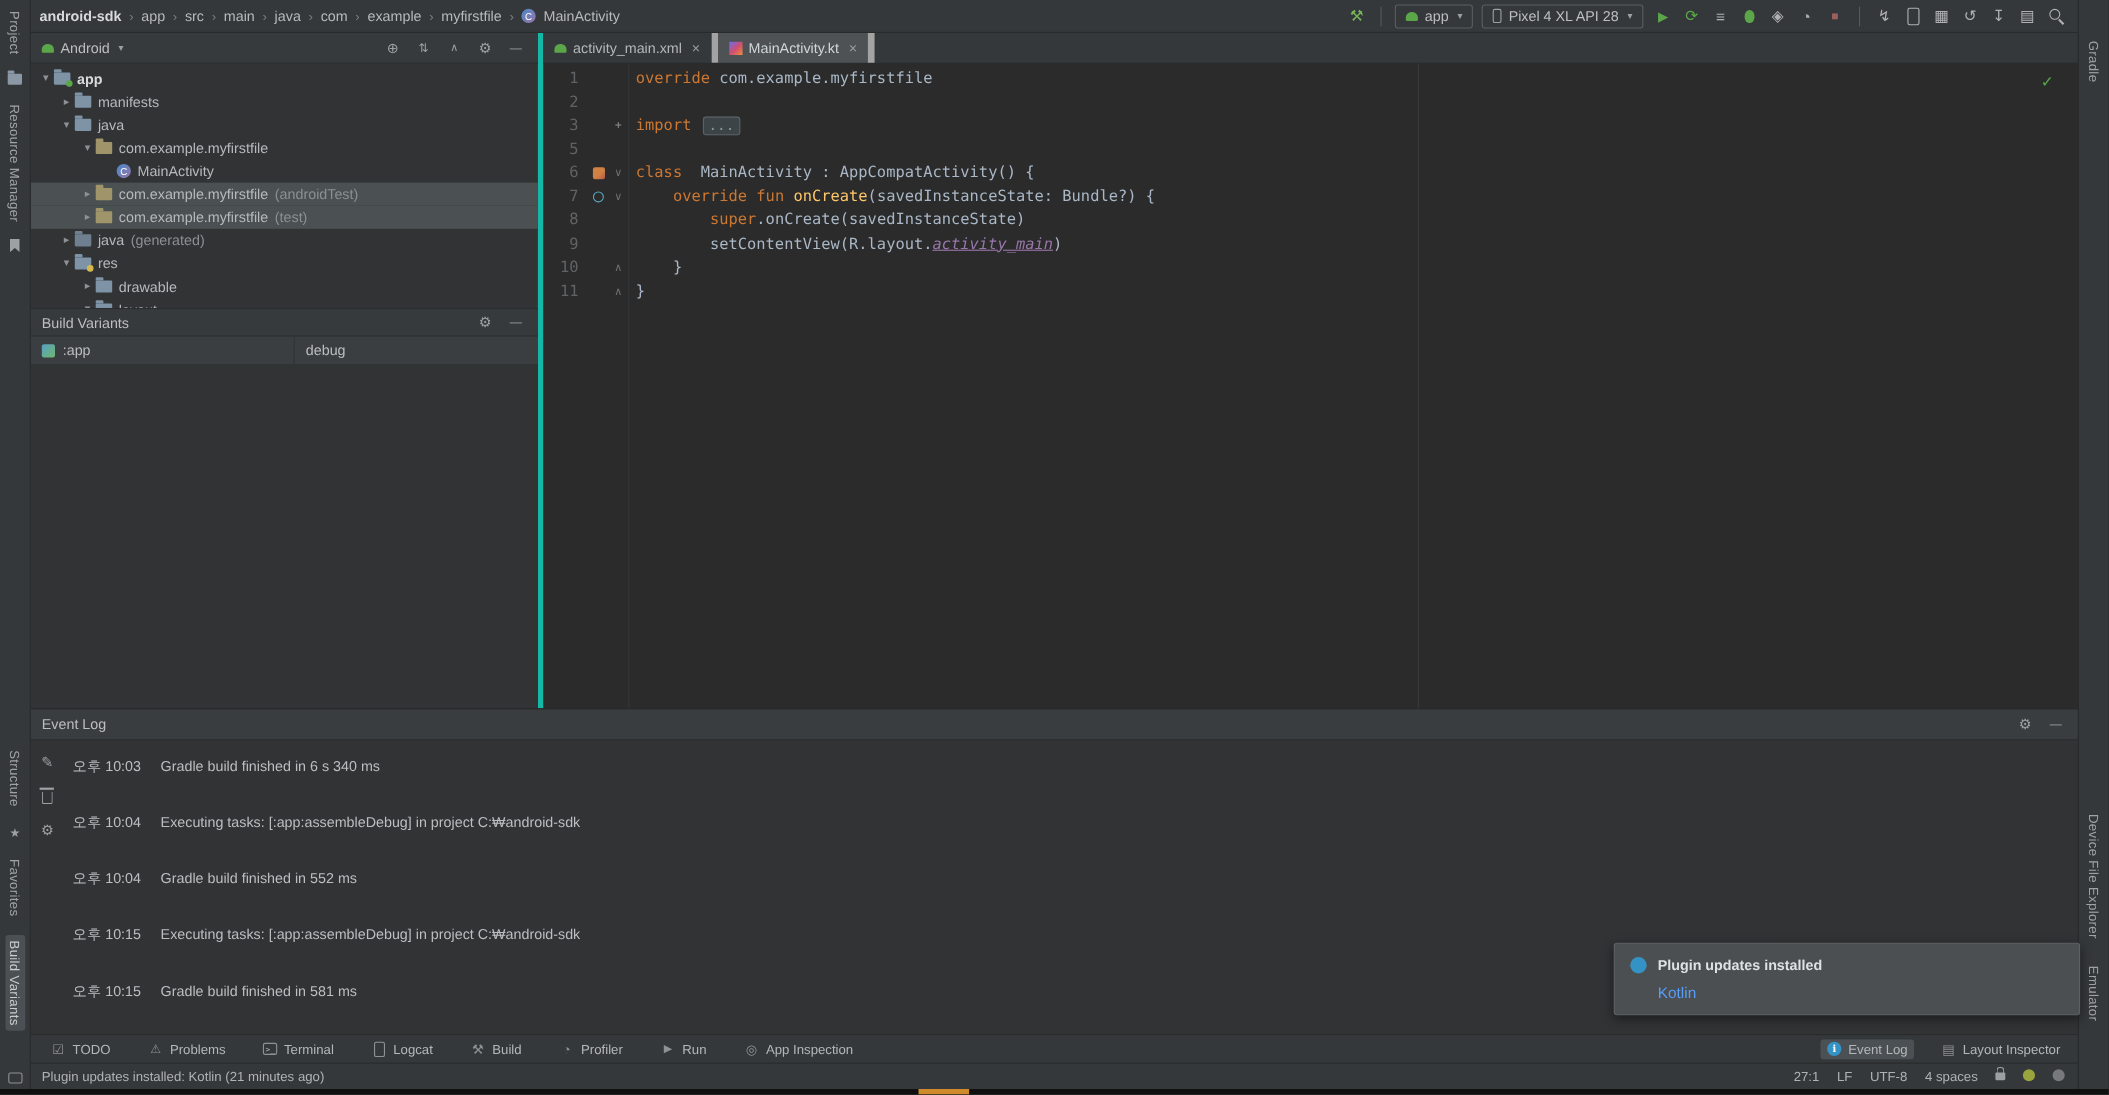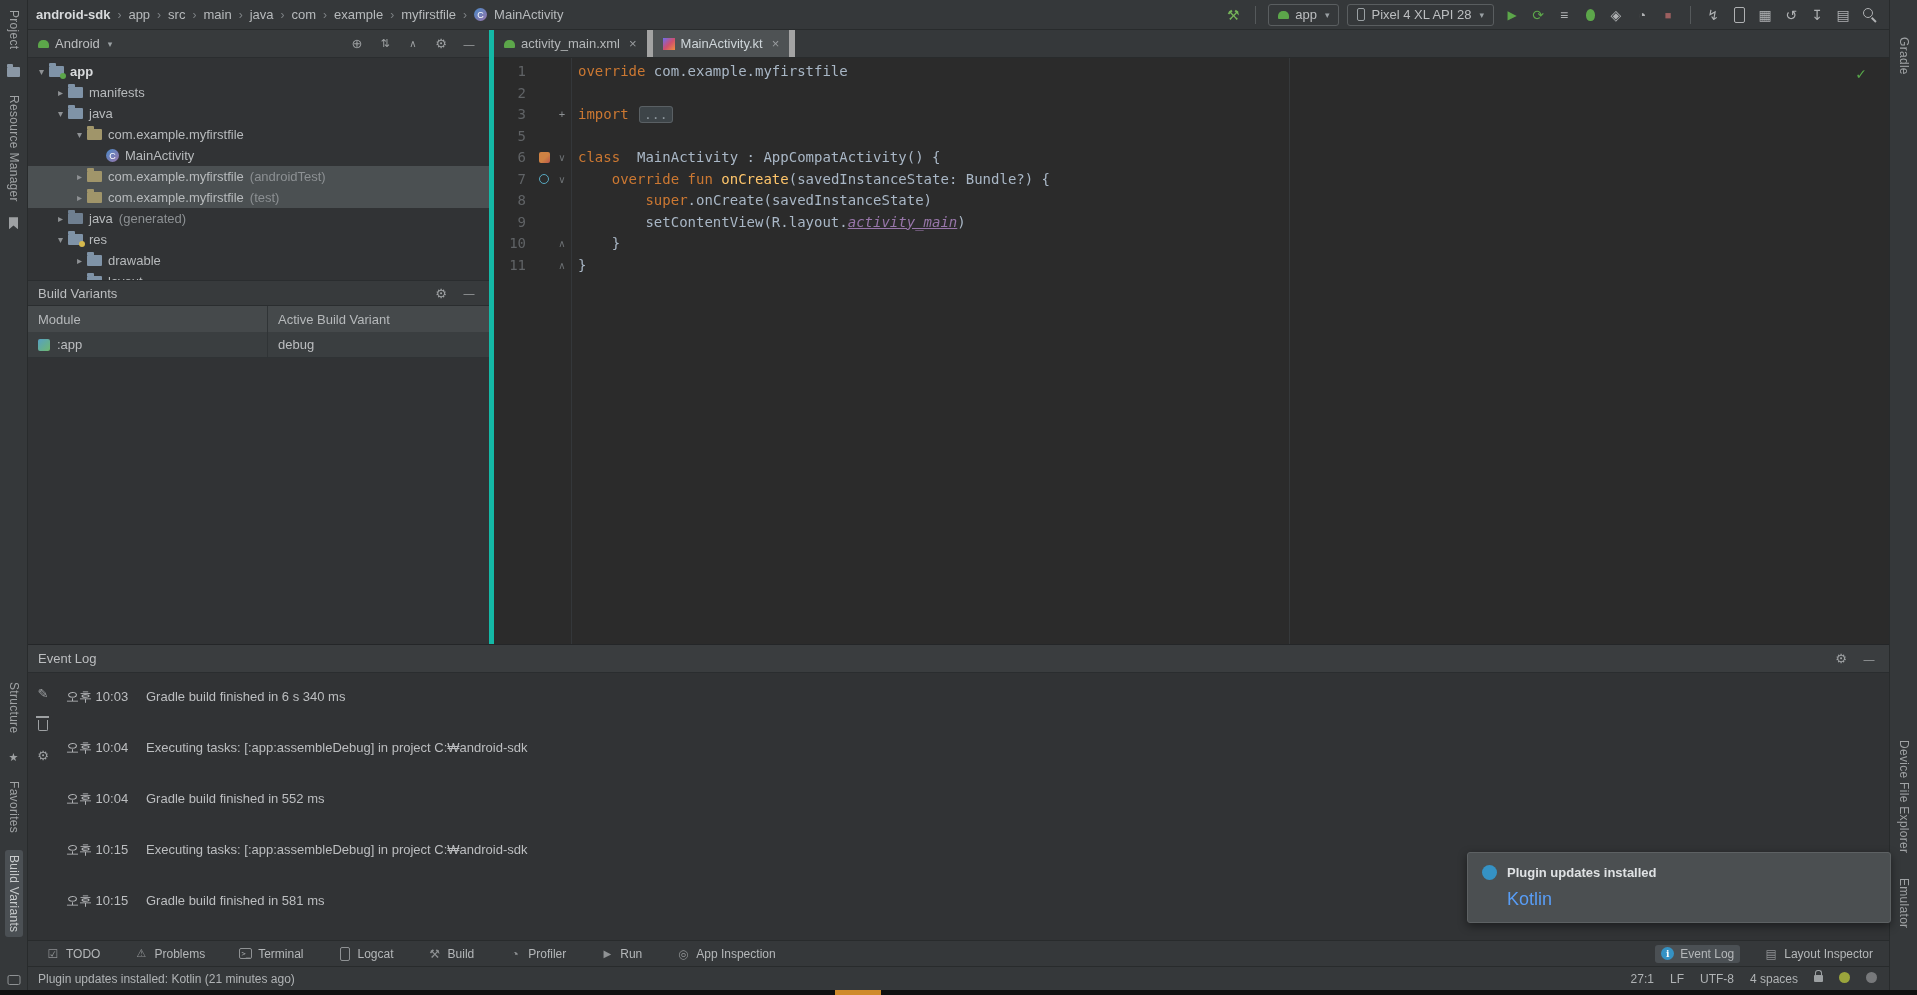--- a/index.html
+++ b/index.html
@@ -166,21 +166,21 @@
   .sb-lock::before { content:""; position:absolute; top:-5px; left:1px; width:5px; height:5px; border:1.5px solid #9ca0a2; border-bottom:none; border-radius:3px 3px 0 0; }
   .sb-circle { width:11px; height:11px; border-radius:50%; }
   .sb-circle.c1 { background:#9aa43c; }
   .sb-circle.c2 { background:#77797b; }
 
   
   .notification { position:absolute; right:26px; bottom:72px; width:424px; background:#4b4f51; border:1px solid #5d6163; border-radius:3px; box-shadow:0 3px 10px rgba(0,0,0,.45); padding:12px 14px; z-index:40; }
   .notif-row { display:flex; gap:10px; }
   .notif-icon { width:15px; height:15px; border-radius:50%; background:#3592c4; color:#fff; font-size:10px; font-weight:bold; display:flex; align-items:center; justify-content:center; font-family:"DejaVu Serif",serif; flex-shrink:0; }
   .notif-title { font-weight:bold; color:#dfe2e4; font-size:13px; }
-  .notif-link { color:#589df6; font-size:18px; margin:9px 0 0 25px; display:inline-block; }
+  .notif-link { color:#589df6; font-size:14px; margin:9px 0 0 25px; display:inline-block; }
 
   
   .taskbar-sliver { position:absolute; left:0; right:0; bottom:0; height:5px; background:#101010; z-index:60; }
   .sliver-accent { position:absolute; left:835px; width:46px; top:0; bottom:0; background:#cf8a2b; }
 </style>
 </head>
 <body>
 
 <div class="app">
 
@@ -337,24 +337,20 @@
           </div>
 
         <div class="bv-panel">
           <div class="bv-header">
             <span>Build Variants</span>
             <div id="bv-icons" class="pico-group ph-right">
                 <span class="pico pico-settings"></span>
                 <span class="pico pico-hide"></span>
               </div>
           </div>
-          <div class="bv-row bv-head">
-            <span class="bv-cell">Module</span>
-            <span class="bv-cell">Active Build Variant</span>
-          </div>
           <div class="bv-row bv-data">
             <span class="bv-cell">
               <i class="module-ic"></i>
               <span>:app</span>
             </span>
             <span class="bv-cell">debug</span>
           </div>
         </div>
         <div class="left-filler"></div>
       </div>

